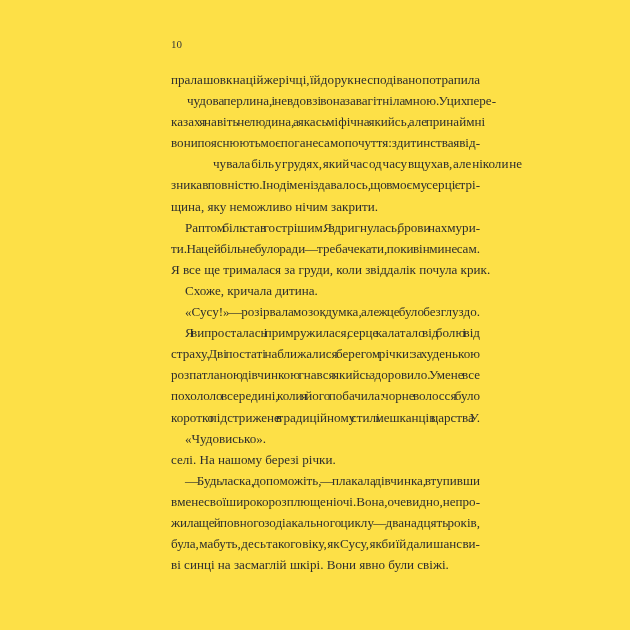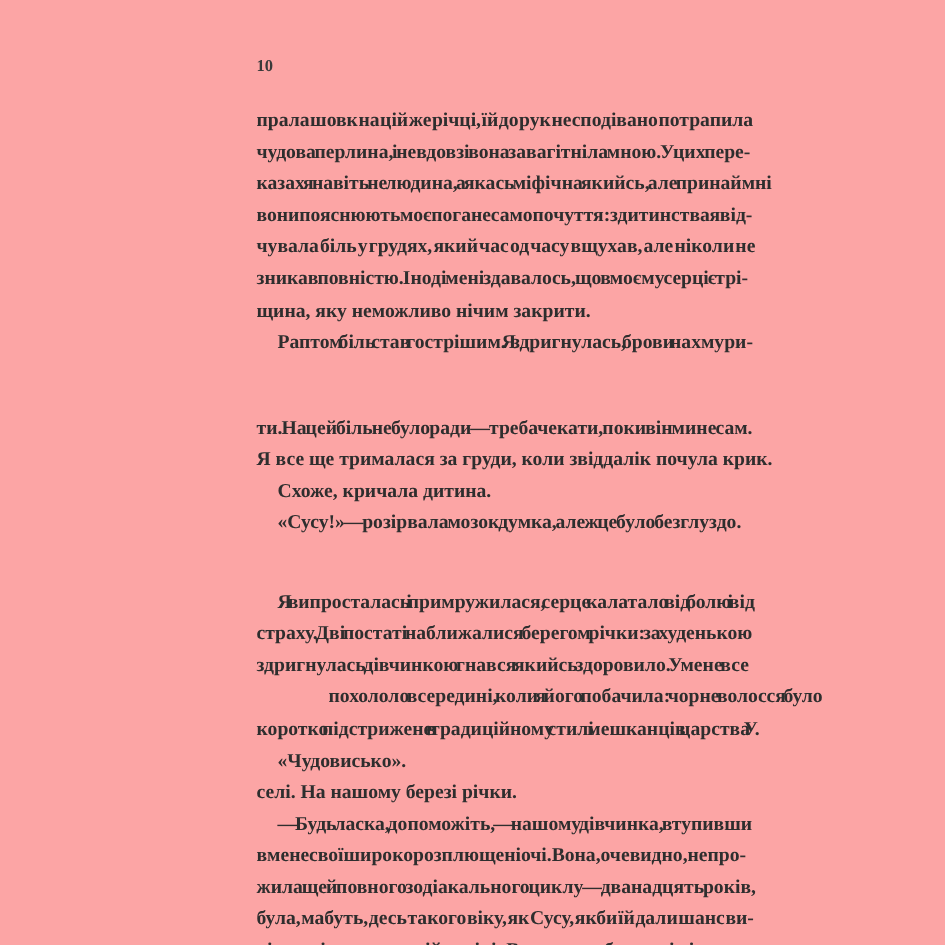--- a/index.html
+++ b/index.html
@@ -1,17 +1,17 @@
 <!DOCTYPE html>
 <html><head>
   <meta charset="utf-8">
   <style>
     html, body { margin: 0; padding: 0; background: #ffffff; }
     body { width: 630px; height: 630px; position: relative; overflow: hidden; }
-    .page { position: absolute; left: 0; top: 0; width: 630px; height: 630px; background: #fca5a5; font-weight: bold; }
+    .page { position: absolute; left: 0; top: 0; width: 630px; height: 630px; background: #fde047; }
     .page-number {
       position: absolute; left: 171px; top: 38px;
       font-family: "Liberation Serif", "DejaVu Serif", serif;
       font-size: 11px; color: #3a3a3a;
     }
     .text {
       position: absolute; left: 171px; top: 69px; width: 309px;
       font-family: "Liberation Serif", "DejaVu Serif", serif;
       font-size: 13.1px; line-height: 21.1px; color: #2e2e2e;
     }
@@ -22,37 +22,37 @@
     .line.last { text-align-last: left; }
     .line.indent { padding-left: 14px; }
   </style>
 </head>
 <body>
 
 <div class="page">
   <div class="page-number">10</div>
   <div class="text" id="body-text">
       <span class="line" style="display: block; width: auto; word-spacing: -2.93438px;">прала шовк на цій же річці, їй до рук несподівано потрапила</span>
-      <span class="line" style="display: block; width: auto; word-spacing: -4.15451px;">чудова перлина, і невдовзі вона завагітніла мною. У цих пере-</span>
+      <span class="line" style="display: block; width: auto; word-spacing: -4.15451px; margin-left: 16px;">чудова перлина, і невдовзі вона завагітніла мною. У цих пере-</span>
       <span class="line" style="display: block; width: auto; word-spacing: -4.48125px;">казах я навіть не людина, а якась міфічна якийсь, але принаймні</span>
       <span class="line" style="display: block; width: auto; word-spacing: -3.47266px;">вони пояснюють моє погане самопочуття: з дитинства я від-</span>
-      <span class="line" style="display: block; width: auto; word-spacing: -2.5071px;">чувала біль у грудях, який час од часу вщухав, але ніколи не</span>
+      <span class="line" style="display: block; width: auto; word-spacing: -2.5071px; margin-left: 42px;">чувала біль у грудях, який час од часу вщухав, але ніколи не</span>
       <span class="line" style="display: block; width: auto; word-spacing: -3.95625px;">зникав повністю. Іноді мені здавалось, що в моєму серці є трі-</span>
       <span class="line last">щина, яку неможливо нічим закрити.</span>
       <span class="line indent" style="display: block; width: auto; word-spacing: -5.9442px;">Раптом біль став гострішим. Я здригнулась, брови нахмури-</span>
-      <span class="line" style="display: block; width: auto; word-spacing: -3.89062px; margin-top: 36px;">ти. На цей біль не було ради — треба чекати, поки він мине сам.</span>
+      <span class="line" style="display: block; width: auto; word-spacing: -3.89062px;">ти. На цей біль не було ради — треба чекати, поки він мине сам.</span>
       <span class="line last">Я все ще трималася за груди, коли звіддалік почула крик.</span>
       <span class="line indent last">Схоже, кричала дитина.</span>
       <span class="line indent" style="display: block; width: auto; word-spacing: -4.05382px;">«Сусу!» — розірвала мозок думка, але ж це було безглуздо.</span>
-      <span class="line indent" style="display: block; width: auto; word-spacing: -5.93403px; margin-top: 32px;">Я випросталась і примружилася, серце калатало від болю і від</span>
+      <span class="line indent" style="display: block; width: auto; word-spacing: -5.93403px;">Я випросталась і примружилася, серце калатало від болю і від</span>
       <span class="line" style="display: block; width: auto; word-spacing: -4.71875px;">страху. Дві постаті наближалися берегом річки: за худенькою</span>
-      <span class="line" style="display: block; width: auto; word-spacing: -4.78795px;">здригнулась дівчинкою гнався якийсь здоровило. У мене все</span>
-      <span class="line" style="display: block; width: auto; word-spacing: -4.94922px; margin-left: 48px;">похололо всередині, коли я його побачила: чорне волосся було</span>
+      <span class="line" style="display: block; width: auto; word-spacing: -4.78795px;">розпатланою дівчинкою гнався якийсь здоровило. У мене все</span>
+      <span class="line" style="display: block; width: auto; word-spacing: -4.94922px;">похололо всередині, коли я його побачила: чорне волосся було</span>
       <span class="line" style="display: block; width: auto; word-spacing: -7.54688px;">коротко підстрижене в традиційному стилі мешканців царства У.</span>
       <span class="line indent last">«Чудовисько».</span>
       <span class="line last">селі. На нашому березі річки.</span>
-      <span class="line indent" style="display: block; width: auto; word-spacing: -4.65625px;">— Будь ласка, допоможіть, — нашому дівчинка, втупивши</span>
+      <span class="line indent" style="display: block; width: auto; word-spacing: -4.65625px;">— Будь ласка, допоможіть, — плакала дівчинка, втупивши</span>
       <span class="line" style="display: block; width: auto; word-spacing: -3.31771px;">в мене свої широко розплющені очі. Вона, очевидно, не про-</span>
       <span class="line" style="display: block; width: auto; word-spacing: -4.03516px;">жила ще й повного зодіакального циклу — дванадцять років,</span>
       <span class="line" style="display: block; width: auto; word-spacing: -2.84801px;">була, мабуть, десь такого віку, як Сусу, якби їй дали шанс ви-</span>
       <span class="line last">ві синці на засмаглій шкірі. Вони явно були свіжі.</span>
     </div>
 </div>
 
 </body></html>

